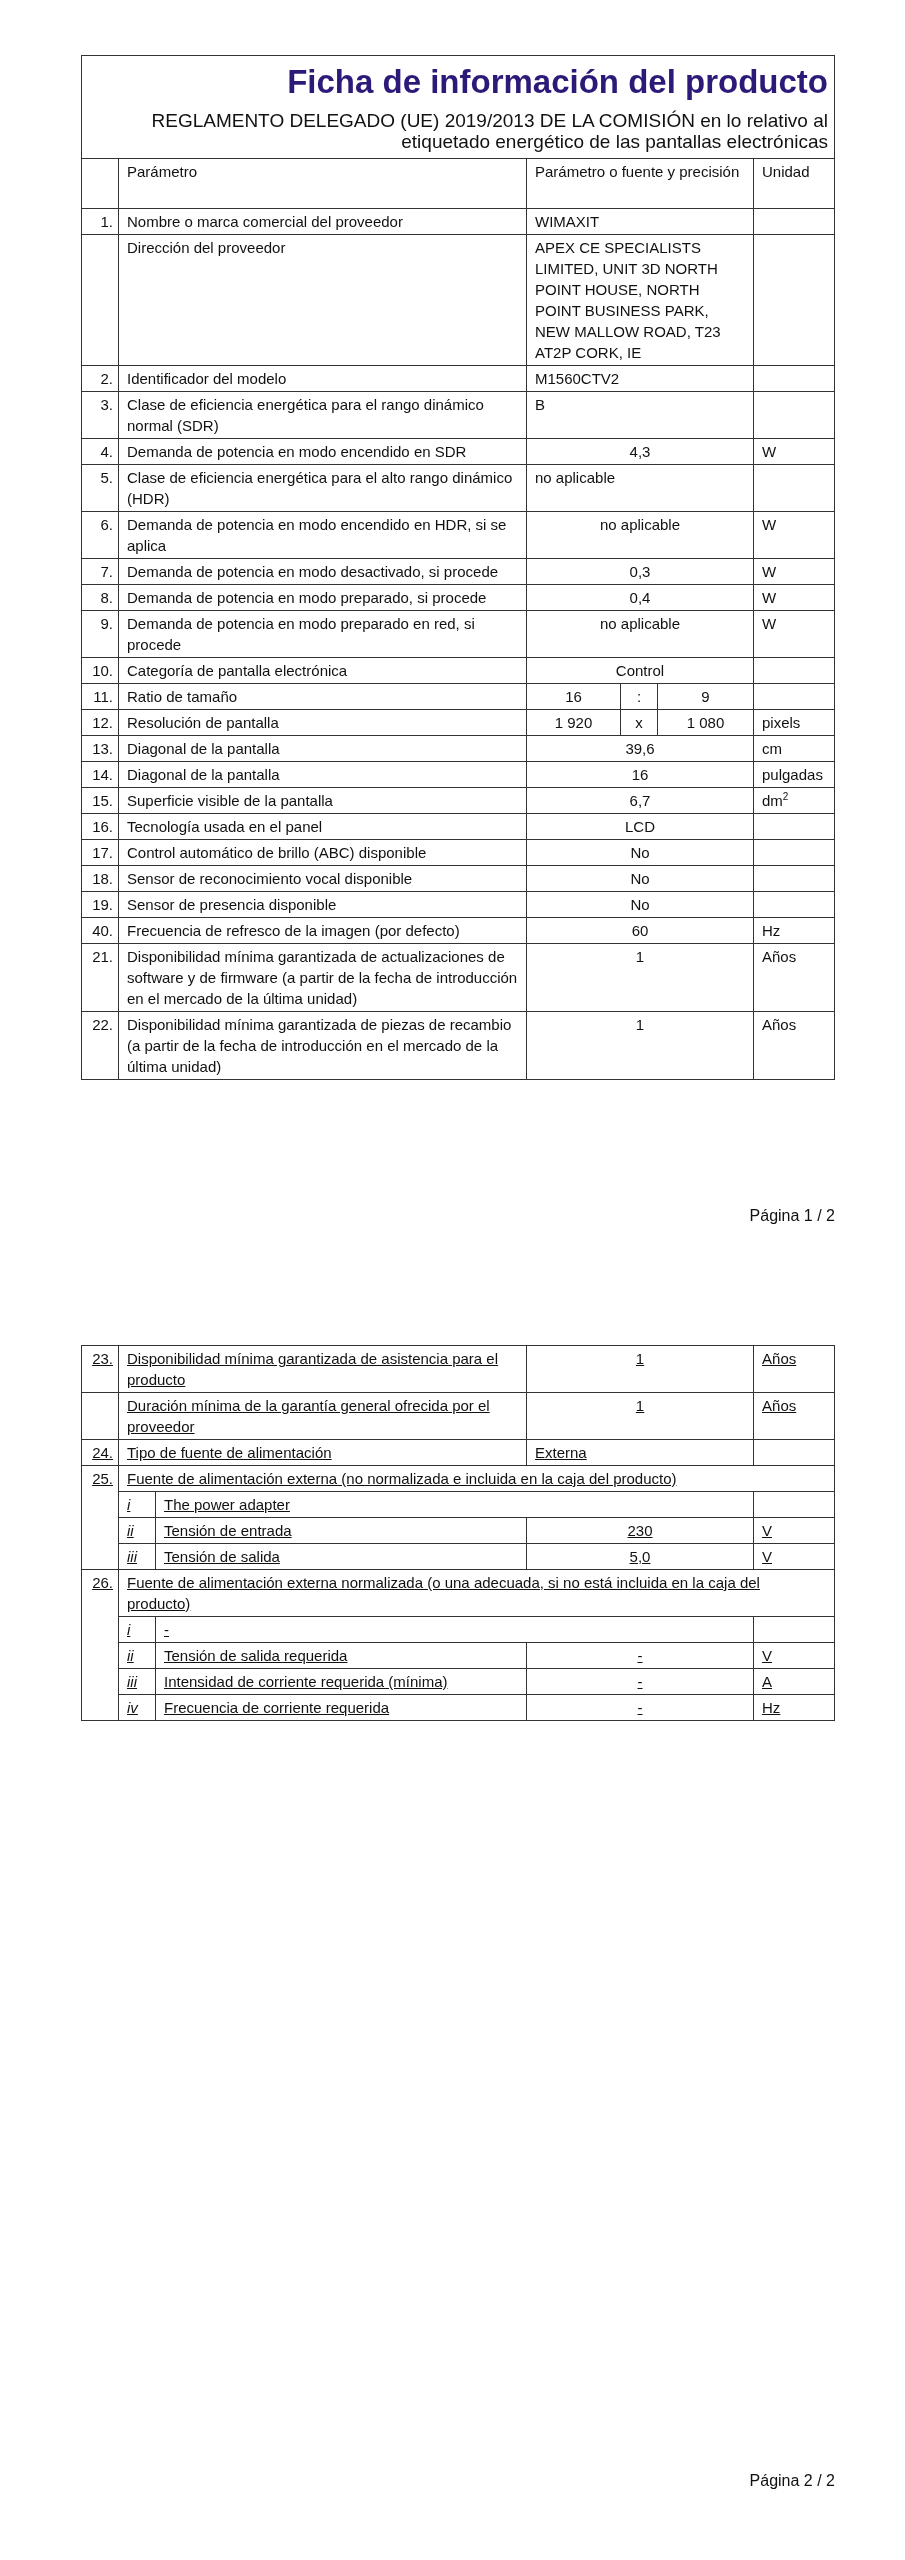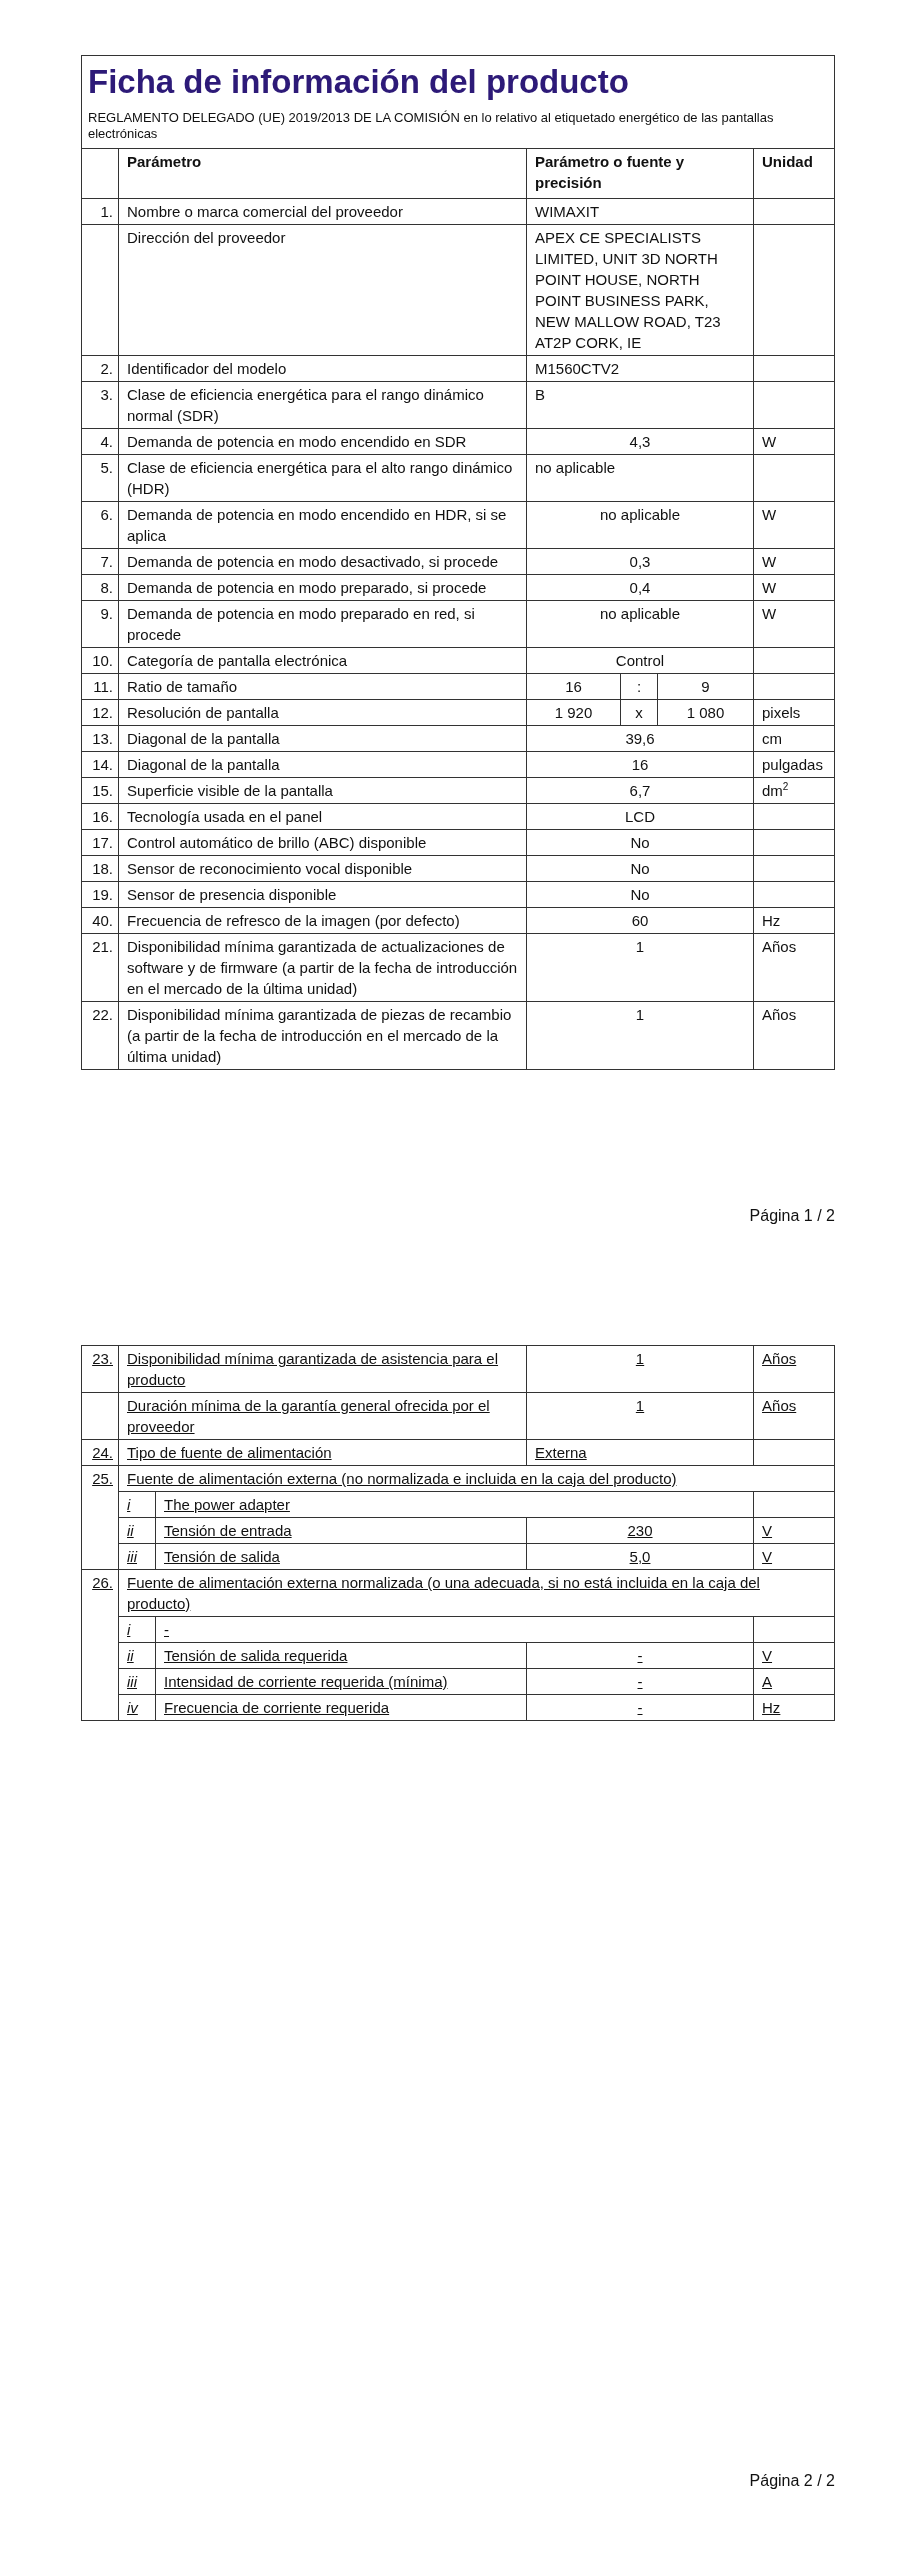--- a/index.html
+++ b/index.html
@@ -6,23 +6,23 @@
   body { width:905px; height:2560px; position:relative; font-family:"Liberation Sans", sans-serif; color:#111; overflow:hidden; }
   .page-block { position:absolute; left:81px; width:753px; }
   table { border-collapse:collapse; width:753px; table-layout:fixed; font-size:15px; line-height:21px; }
   td { border:1.5px solid #333; vertical-align:top; padding:2px 8px 2px 8px; }
   td.num { text-align:right; padding:2px 5px 2px 2px; }
   td.val-r { text-align:center; }
   td.val-c { text-align:center; }
   td.unit { padding-left:8px; }
   td.roman { font-style:italic; padding-left:8px; }
   .title-cell { padding:2px 6px 6px 6px; }
-  .title { font-size:33px; line-height:44px; font-weight:bold; color:#2d1a78; margin:2px 0 6px 0; }
-  .subtitle { font-size:13px; line-height:16px; }
-  .hdr { font-weight:bold; }
+  .title { font-size:33px; line-height:44px; font-weight:bold; color:#2d1a78; margin:2px 0 6px 0;text-align:right; }
+  .subtitle { font-size:19px; line-height:21px;text-align:right; }
+  .hdr { font-weight:normal; }
   .footer { position:absolute; right:70px; font-size:16px; color:#111; }
   sup { font-size:10px; line-height:0; }
 </style>
 </head>
 <body>
 
 <div class="page-block" style="top:55px;">
   <table>
     <colgroup>
       <col style="width:37px">

